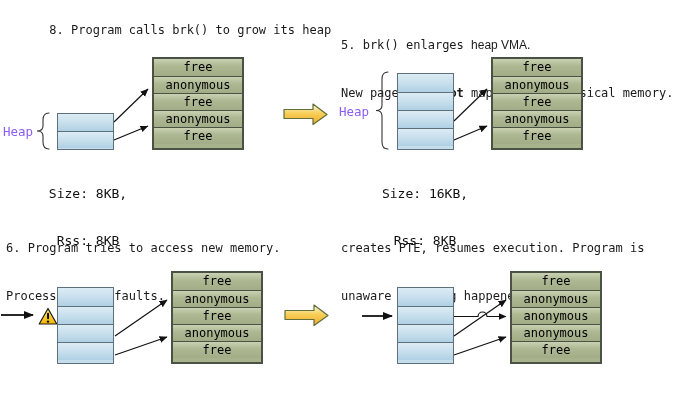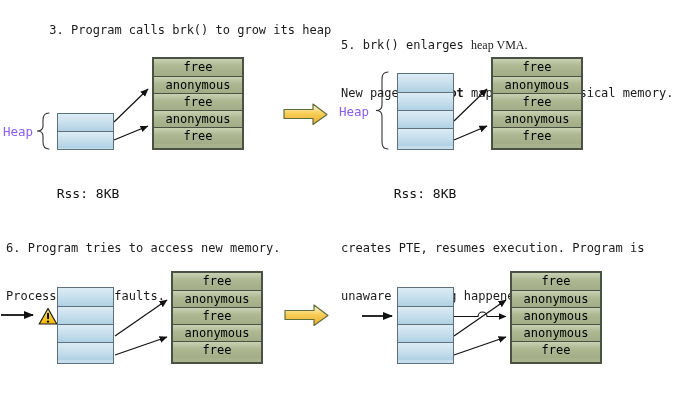--- a/index.html
+++ b/index.html
@@ -4,21 +4,21 @@
 <style>
   * { margin:0; padding:0; box-sizing:border-box; }
   html,body { background:#ffffff; }
   body { width:678px; height:402px; position:relative; overflow:hidden;
          font-family:"DejaVu Sans Mono", monospace; }
   .stage { position:absolute; left:0; top:0; width:678px; height:402px; }
   .panel { position:absolute; width:339px; height:201px; }
 
   .caption { position:absolute; font:12px/16px "DejaVu Sans Mono", monospace;
              color:#1a1a1a; white-space:pre; }
-  .caption .sans { font-family:Liberation Serif, serif; font-size:12px; }
+  .caption .sans { font-family:Liberation Sans, sans-serif; font-size:12px; }
   .caption .bold { font-weight:700; }
 
   .greenstack { position:absolute; width:92px; height:93px;
                 border:2px solid #4a5343; background:#a8b38e; }
   .grow { height:17px; border-top:1px solid #4a5343;
           background:linear-gradient(180deg,#cad1b3 0%,#aeb994 40%,#a2ad87 100%);
           font:12px/16px "DejaVu Sans Mono", monospace; text-align:center; color:#000; }
   .grow:first-child { border-top:0; }
 
   .bluestack { position:absolute; width:57px; border:1px solid #5e707c; background:#c6deec; }
@@ -33,21 +33,21 @@
   svg.layer { position:absolute; left:0; top:0; }
   .flowarrow { position:absolute; }
 </style>
 </head>
 <body>
 
 <div class="stage">
 
   <section class="panel" style="left:0;top:0">
     <div class="caption" style="left:6px;top:6px">
-      <span>3. Program calls brk() to grow its heap</span>
+      <span>8. Program calls brk() to grow its heap</span>
     </div>
 
     <svg class="layer" width="339" height="201">
       <defs>
         <marker id="ah1" markerUnits="userSpaceOnUse" markerWidth="9" markerHeight="8" refX="7.5" refY="3.5" orient="auto">
             <path d="M0,0 L8,3.5 L0,7 Z" fill="#111"></path>
           </marker>
       </defs>
       <g>
         <path d="M13,1 C8.5,1 7,3.5 7,8 L7,14 C7,17 5.5,19 1,19 C5.5,19 7,21 7,24 L7,30 C7,34.5 8.5,37 13,37" transform="translate(36,112)" fill="none" stroke="#333" stroke-width="1.1" stroke-linecap="round"></path>
@@ -65,20 +65,21 @@
 
     <div class="greenstack" style="left:152px;top:57px">
       <div class="grow">free</div>
       <div class="grow">anonymous</div>
       <div class="grow">free</div>
       <div class="grow">anonymous</div>
       <div class="grow">free</div>
     </div>
 
     <div class="sizelabel" style="left:28px;top:155px">
+      <div>Size: 8KB,</div>
       <div>Rss: 8KB</div>
     </div>
   </section>
 
   <section class="panel" style="left:339px;top:0">
     <div class="caption" style="left:2px;top:5px">
       <div><span>5. brk() enlarges </span><span class="sans">heap VMA.</span></div>
       <div><span>New pages are </span><span class="bold">not</span><span> mapped onto physical memory.</span></div>
     </div>
 
@@ -106,20 +107,21 @@
 
     <div class="greenstack" style="left:152px;top:57px">
       <div class="grow">free</div>
       <div class="grow">anonymous</div>
       <div class="grow">free</div>
       <div class="grow">anonymous</div>
       <div class="grow">free</div>
     </div>
 
     <div class="sizelabel" style="left:26px;top:155px">
+      <div>Size: 16KB,</div>
       <div>Rss: 8KB</div>
     </div>
   </section>
 
   <section class="panel" style="left:0;top:201px">
     <div class="caption" style="left:6px;top:7px">
       <div>6. Program tries to access new memory.</div>
       <div>Processor page faults.</div>
     </div>
 

